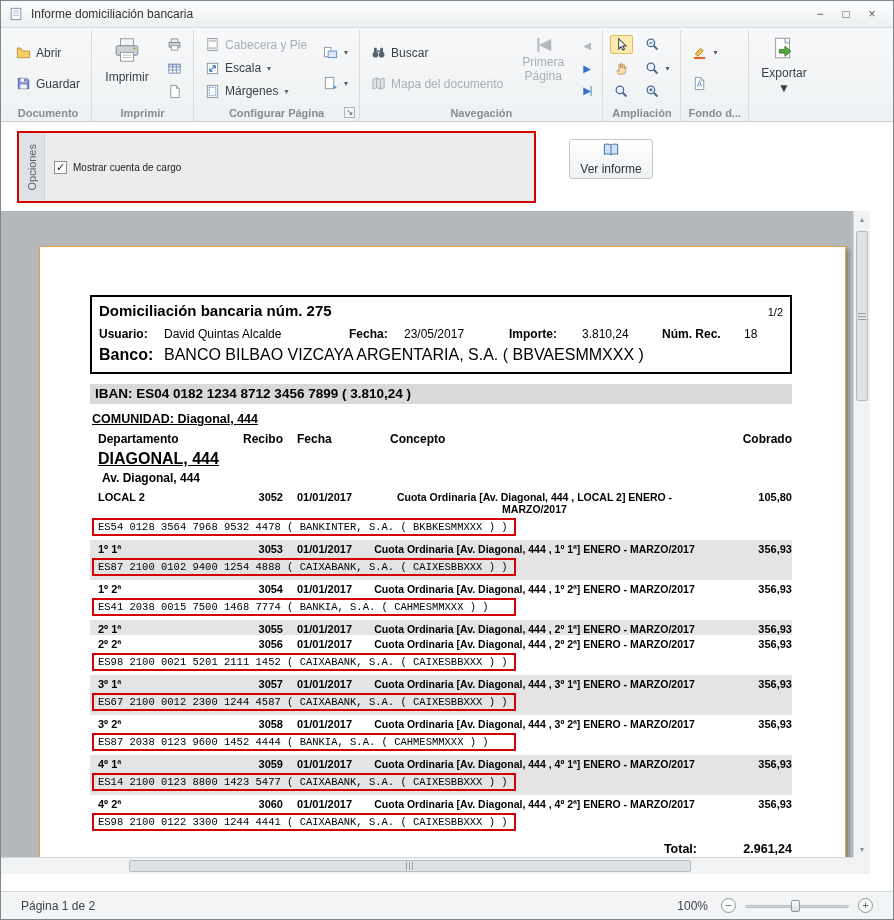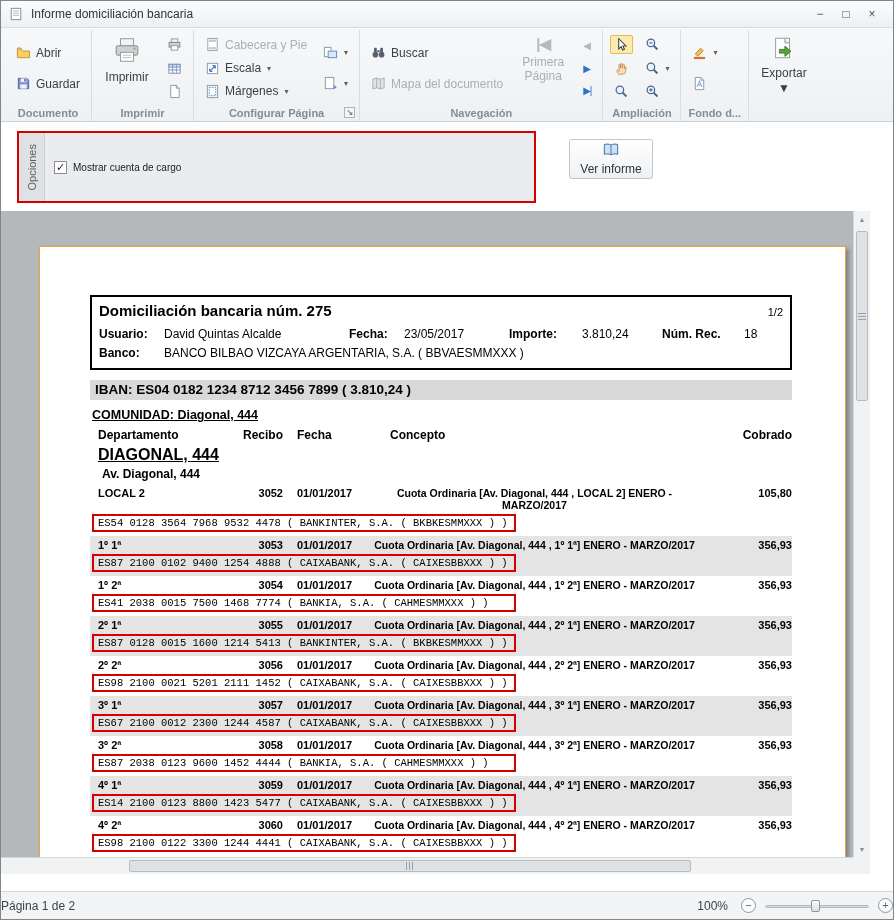--- a/index.html
+++ b/index.html
@@ -64,21 +64,21 @@
           border:1px solid #e8a33d; box-shadow:3px 3px 4px rgba(0,0,0,.28); }
   .report { margin:48px 0 0 50px; width:702px; color:#000; }
   .rep-box { border:2px solid #000; padding:5px 7px 8px; }
   .rep-box-top { display:flex; justify-content:space-between; align-items:baseline; }
   .rep-title { font-size:15px; font-weight:bold; }
   .rep-pageno { font-size:11px; }
   .rep-meta { display:flex; font-size:12px; margin-top:8px; }
   .rep-meta .b, .rep-banco .b { font-weight:bold; }
   .m-ulabel{width:65px} .m-uval{width:185px} .m-flabel{width:55px} .m-fval{width:105px}
   .m-ilabel{width:73px} .m-ival{width:80px} .m-nlabel{width:82px}
-  .rep-banco { display:flex; font-size:12px; margin-top:5px; }
+  .rep-banco { display:flex; font-size:16px; margin-top:5px; }
   .rep-banco .m-blabel { width:65px; }
   .rep-iban { margin-top:10px; background:#d9d9d9; font-weight:bold; font-size:13.5px; padding:2px 5px 3px; }
   .rep-comunidad { margin-top:8px; font-weight:bold; font-size:12.5px; text-decoration:underline; padding-left:2px; }
   .rep-cols-header, .row-line { display:grid; grid-template-columns:135px 58px 89px 325px 95px;font-weight:bold; }
   .rep-cols-header { font-weight:bold; font-size:12px; margin-top:6px; }
   .h-dept,.c-dept { padding-left:8px; }
   .h-recibo,.c-recibo { text-align:right; }
   .h-fecha,.c-fecha { padding-left:14px; }
   .h-concepto { padding-left:18px; }
   .h-cobrado,.c-cobrado { text-align:right; }
@@ -104,21 +104,21 @@
   .grip-h { width:8px; height:7px; background:repeating-linear-gradient(#9aa0a6 0 1px, transparent 1px 3px); }
   .hscroll { position:absolute; left:0; right:17px; bottom:0; height:17px; background:#f1f2f3;
              border-top:1px solid #d4d7da; }
   .hthumb { position:absolute; top:2px; bottom:2px; left:15%; width:66%; background:#dfe2e5;
             border:1px solid #b6bbc0; border-radius:2px; display:flex; align-items:center; justify-content:center; }
   .grip-v { width:7px; height:8px; background:repeating-linear-gradient(90deg,#9aa0a6 0 1px, transparent 1px 3px); }
   .scroll-corner { position:absolute; right:0; bottom:0; width:17px; height:17px; background:#f1f2f3; }
 
   
   .statusbar { height:28px; flex:0 0 28px; background:#f3f4f5; border-top:1px solid #d6d9db;
-               display:flex; align-items:center; padding:0 0; font-size:12px; color:#3d4247; }
+               display:flex; align-items:center; padding:0 20px; font-size:12px; color:#3d4247; }
   .sb-left { flex:1; }
   .sb-zoom { display:flex; align-items:center; gap:9px; }
   .sb-pct { margin-right:4px; color:#3d4247; }
   .sb-circle { width:15px; height:15px; border:1px solid #8f969c; border-radius:50%; font-size:11px;
                line-height:13px; text-align:center; color:#5a6065; background:#fbfcfc; }
   .sb-slider { position:relative; width:104px; height:14px; }
   .sb-track { position:absolute; left:0; right:0; top:6px; height:3px; background:#d6d9db;
               border:1px solid #b6bbc0; border-radius:2px; }
   .sb-tick { position:absolute; left:50%; top:2px; width:1px; height:10px; background:#9aa0a6; }
   .sb-thumb { position:absolute; left:46px; top:1px; width:9px; height:12px; background:linear-gradient(#fdfdfd,#d9dcde);
@@ -529,23 +529,20 @@
   </div>
 
   <div class="row-block shaded">
     <div class="row-line">
       <span class="c-dept">2º 1ª</span>
       <span class="c-recibo">3055</span>
       <span class="c-fecha">01/01/2017</span>
       <span class="c-concepto">Cuota Ordinaria [Av. Diagonal, 444 , 2º 1ª] ENERO - MARZO/2017</span>
       <span class="c-cobrado">356,93</span>
     </div>
-    <div class="row-cuenta">
-      <span class="cuenta-box">ES87 0128 0015 1600 1214 5413 ( BANKINTER, S.A. ( BKBKESMMXXX ) )</span>
-    </div>
   </div>
 
   <div class="row-block">
     <div class="row-line">
       <span class="c-dept">2º 2ª</span>
       <span class="c-recibo">3056</span>
       <span class="c-fecha">01/01/2017</span>
       <span class="c-concepto">Cuota Ordinaria [Av. Diagonal, 444 , 2º 2ª] ENERO - MARZO/2017</span>
       <span class="c-cobrado">356,93</span>
     </div>

